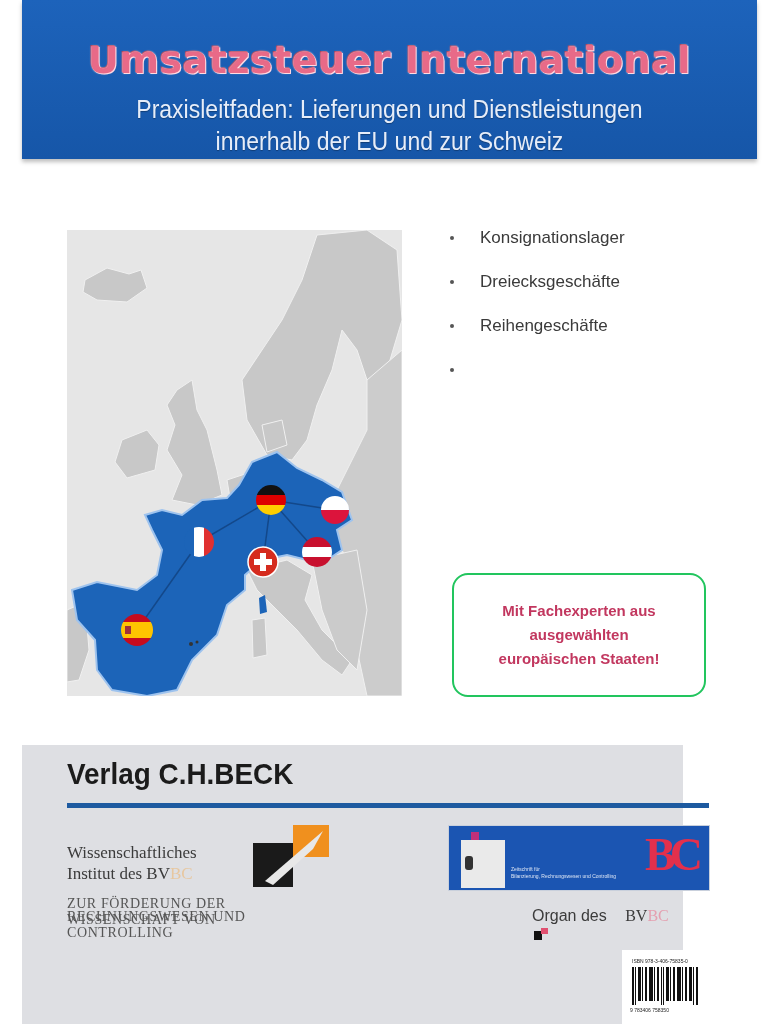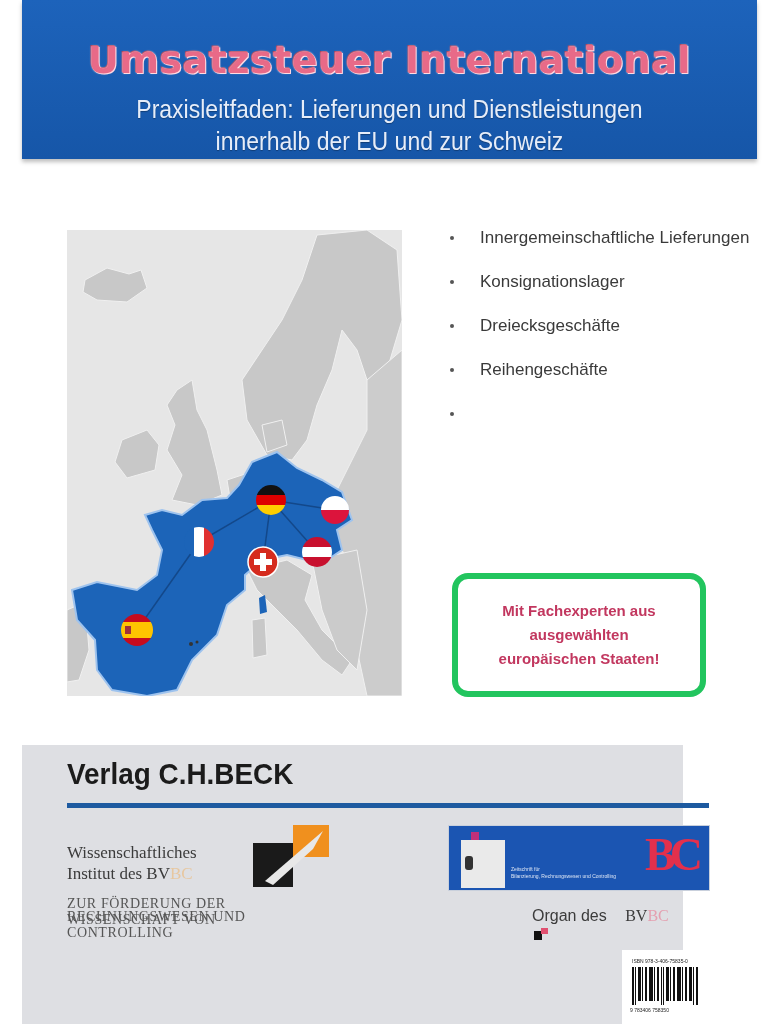--- a/index.html
+++ b/index.html
@@ -37,21 +37,21 @@
     .topics li {
       position: relative; padding-left: 30px; margin-bottom: 20px;
       font-family: "Liberation Sans", sans-serif; font-size: 17px; line-height: 24px; color: #3a3a3a;
     }
     .topics li .bullet {
       position: absolute; left: 0; top: 10px; width: 4px; height: 4px; background: #555; border-radius: 50%;
     }
 
     .experts-box {
       position: absolute; left: 452px; top: 573px; width: 254px; height: 124px;
-      border: 6px solid #22c55e; border-radius: 16px;
+      border: 2px solid #22c55e; border-radius: 16px;
       display: flex; flex-direction: column; align-items: center; justify-content: center;
       font-family: "Liberation Sans", sans-serif; font-weight: bold; font-size: 15px; line-height: 24px;
       color: #c2375f; text-align: center;
     }
 
     .footer {
       position: absolute; left: 22px; top: 745px; width: 661px; height: 279px;
       background: #dedfe3;
     }
     .footer .publisher {
@@ -220,21 +220,20 @@
         <rect x="254" y="280" width="28" height="14" fill="#dc143c"></rect>
       </g>
     </g>
 
     <circle cx="124" cy="414" r="2" fill="#333"></circle>
     <circle cx="130" cy="412" r="1.5" fill="#333"></circle>
   </svg>
 </div>
 
 <ul class="topics">
-  <li><span class="bullet"></span><span>Innergemeinschaftliche Lieferungen</span></li>
   <li><span class="bullet"></span><span>Konsignationslager</span></li>
   <li><span class="bullet"></span><span>Dreiecksgeschäfte</span></li>
   <li><span class="bullet"></span><span>Reihengeschäfte</span></li>
   <li><span class="bullet"></span></li>
 </ul>
 
 <div class="experts-box">
   <div>Mit Fachexperten aus</div>
   <div>ausgewählten</div>
   <div>europäischen Staaten!</div>

